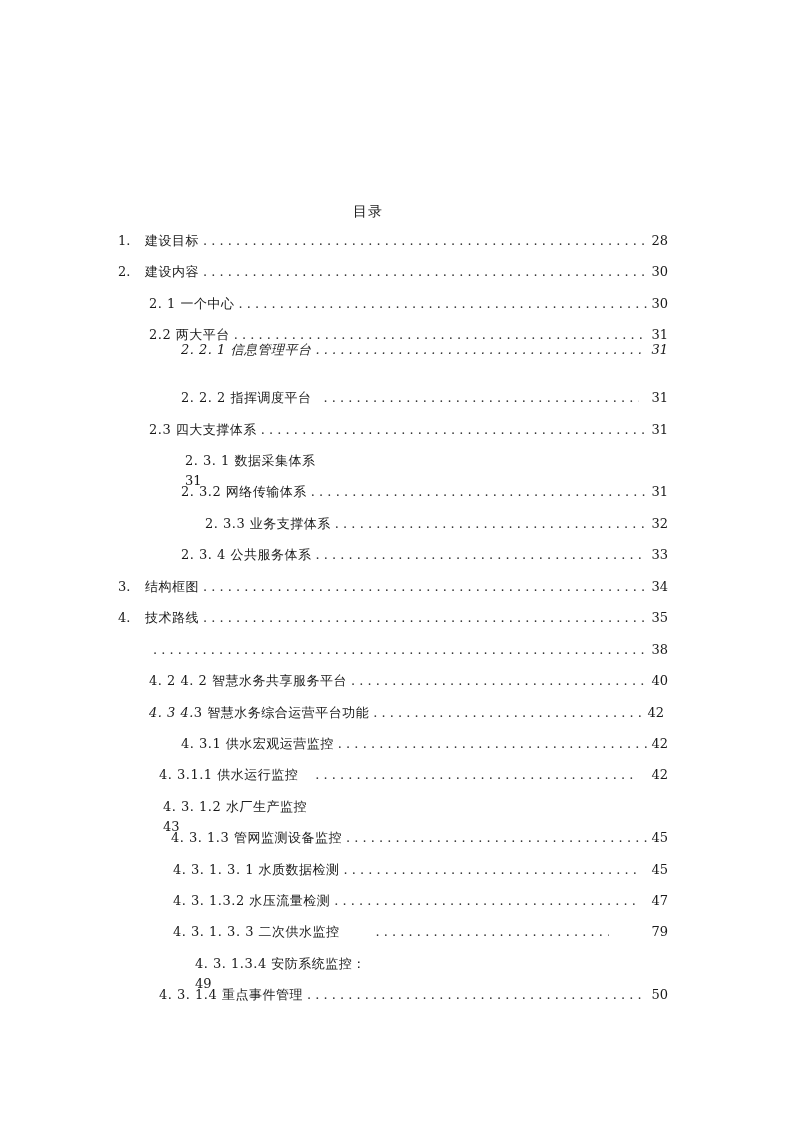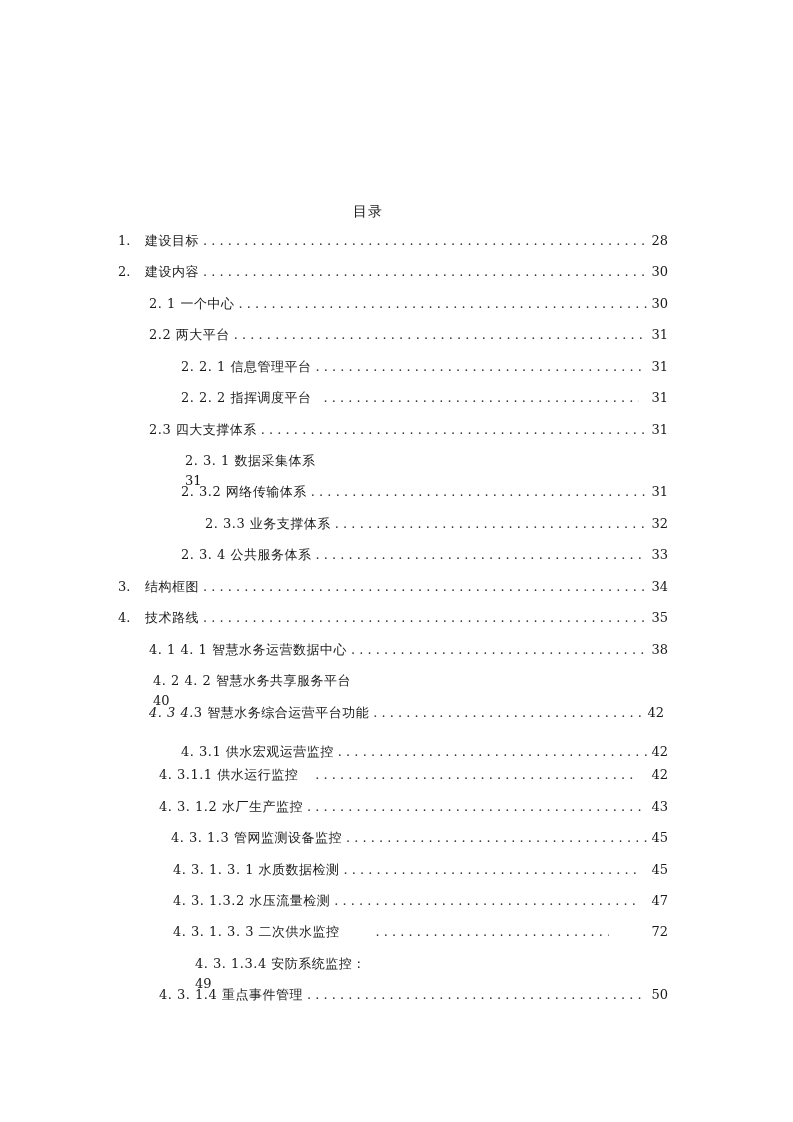--- a/index.html
+++ b/index.html
@@ -63,21 +63,21 @@
       <span class="leader"></span>
       <span class="page-num">30</span>
     </div>
 
     <div class="entry" style="top:325px;left:149px;">
       <span class="label">2.2 两大平台</span>
       <span class="leader"></span>
       <span class="page-num">31</span>
     </div>
 
-    <div class="entry" style="top:357px;left:181px;">
+    <div class="entry" style="top:340px;left:181px;font-style:italic;">
       <span class="label">2. 2. 1 信息管理平台</span>
       <span class="leader"></span>
       <span class="page-num">31</span>
     </div>
 
     <div class="entry" style="top:388px;left:181px;gap:8px;">
       <span class="label">2. 2. 2 指挥调度平台</span>
       <span class="leader"></span>
       <span class="page-num">31</span>
     </div>
@@ -120,51 +120,50 @@
     </div>
 
     <div class="entry" style="top:608px;left:118px;">
       <span class="num top-num">4.</span>
       <span class="label">技术路线</span>
       <span class="leader"></span>
       <span class="page-num">35</span>
     </div>
 
     <div class="entry" style="top:640px;left:149px;">
-      <span class="label">4. 1 4. 1 智慧水务运营数据中心</span>
       <span class="leader"></span>
       <span class="page-num">38</span>
     </div>
 
-    <div class="entry" style="top:671px;left:149px;flex-direction:column;">
+    <div class="entry" style="top:671px;left:149px;">
       <span class="label">4. 2 4. 2 智慧水务共享服务平台</span>
       <span class="leader"></span>
       <span class="page-num">40</span>
     </div>
 
     <div class="entry" style="top:703px;left:149px;right:129px;">
       <span class="label ital">4. 3 4.</span>
       <span class="label"> 3 智慧水务综合运营平台功能</span>
       <span class="leader"></span>
       <span class="page-num">42</span>
     </div>
 
-    <div class="entry" style="top:734px;left:181px;margin-top:8px;">
+    <div class="entry" style="top:734px;left:181px;">
       <span class="label">4. 3.1 供水宏观运营监控</span>
       <span class="leader"></span>
       <span class="page-num">42</span>
     </div>
 
     <div class="entry" style="top:765px;left:159px;gap:13px;">
       <span class="label">4. 3.1.1 供水运行监控</span>
       <span class="leader"></span>
       <span class="page-num">42</span>
     </div>
 
-    <div class="entry" style="top:797px;left:159px;">
+    <div class="entry" style="top:797px;left:159px;flex-direction:column;">
       <span class="label">4. 3. 1.2 水厂生产监控</span>
       <span class="leader"></span>
       <span class="page-num">43</span>
     </div>
 
     <div class="entry" style="top:828px;left:159px;margin-left:12px;">
       <span class="label">4. 3. 1.3 管网监测设备监控</span>
       <span class="leader"></span>
       <span class="page-num">45</span>
     </div>
@@ -177,21 +176,21 @@
 
     <div class="entry gap" style="top:891px;left:173px;">
       <span class="label">4. 3. 1.3.2 水压流量检测</span>
       <span class="leader"></span>
       <span class="page-num">47</span>
     </div>
 
     <div class="entry gap" style="top:922px;left:173px;gap:32px;">
       <span class="label">4. 3. 1. 3. 3 二次供水监控</span>
       <span class="leader"></span>
-      <span class="page-num">72</span>
+      <span class="page-num">79</span>
     </div>
 
     <div class="entry gap" style="top:954px;left:173px;flex-direction:column;">
       <span class="label">4. 3. 1.3.4 安防系统监控：</span>
       <span class="leader" style="margin-left:22px;"></span>
       <span class="page-num">49</span>
     </div>
 
     <div class="entry" style="top:985px;left:159px;">
       <span class="label">4. 3. 1.4 重点事件管理</span>

